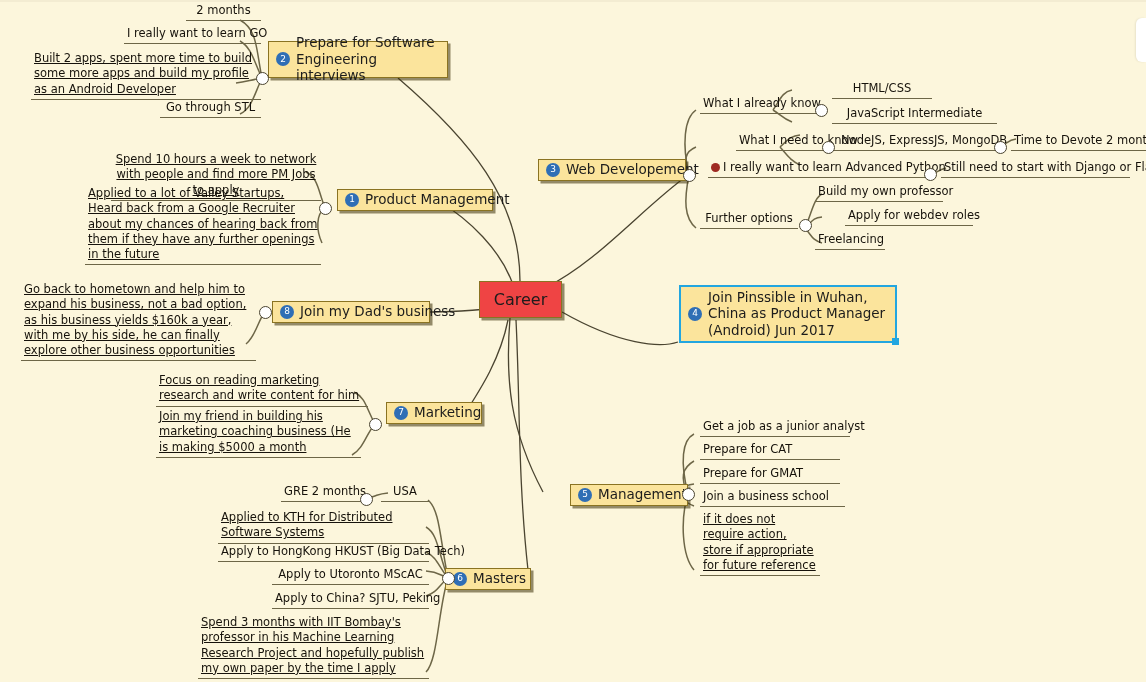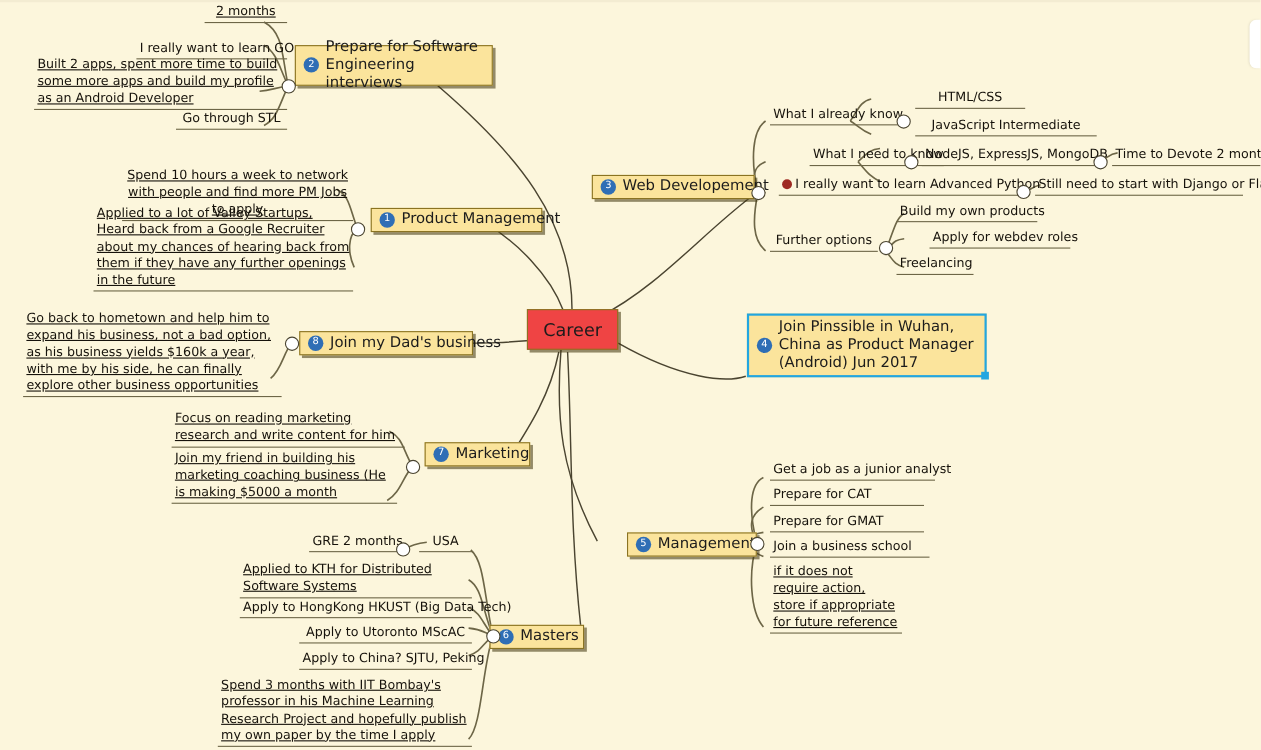--- a/index.html
+++ b/index.html
@@ -169,22 +169,22 @@
   <div class="node central" style="left:479px;top:281px;width:83px;height:37px;">
     <span class="txt">Career</span>
   </div>
 
   <div class="node wrap" style="left:268px;top:41px;width:180px;height:37px;">
     <span class="badge">2</span>
     <span class="txt">Prepare for Software Engineering interviews</span>
   </div>
   <div class="knob" style="left:256px;top:72px;"></div>
 
-  <div class="sub ctr" style="left:186px;top:3px;width:75px;text-decoration:underline;">2 months</div>
-  <div class="sub ctr" style="left:124px;top:36px;width:137px;">I really want to learn GO</div>
+  <div class="sub ctr" style="left:186px;top:3px;width:75px;">2 months</div>
+  <div class="sub ctr" style="left:124px;top:26px;width:137px;">I really want to learn GO</div>
   <div class="sub wrap" style="left:31px;top:51px;width:230px;">Built 2 apps, spent more time to build some more apps and build my profile as an Android Developer</div>
   <div class="sub ctr" style="left:160px;top:100px;width:101px;text-align:center;">Go through STL</div>
 
   <div class="node" style="left:337px;top:189px;width:156px;height:22px;">
     <span class="badge">1</span>
     <span class="txt">Product Management</span>
   </div>
   <div class="knob" style="left:319px;top:202px;"></div>
 
   <div class="sub wrap ctr" style="left:111px;top:152px;width:210px;">Spend 10 hours a week to network with people and find more PM Jobs to apply</div>
@@ -209,21 +209,21 @@
   <div class="sub ctr" style="left:1011px;top:133px;width:135px;">Time to Devote 2 months</div>
 
   <div class="sub" style="left:708px;top:160px;width:220px;">
     <span class="reddot"></span><span>I really want to learn Advanced Python</span>
   </div>
   <div class="knob" style="left:924px;top:168px;"></div>
   <div class="sub ctr" style="left:941px;top:160px;width:189px;">Still need to start with Django or Flask</div>
 
   <div class="sub ctr" style="left:700px;top:211px;width:98px;">Further options</div>
   <div class="knob" style="left:799px;top:219px;"></div>
-  <div class="sub ctr" style="left:815px;top:184px;width:128px;">Build my own products</div>
+  <div class="sub ctr" style="left:815px;top:184px;width:128px;">Build my own professor</div>
   <div class="sub ctr" style="left:815px;top:208px;width:128px;margin-left:30px;">Apply for webdev roles</div>
   <div class="sub ctr" style="left:815px;top:232px;width:70px;">Freelancing</div>
 
   <div class="node wrap selected" style="left:679px;top:285px;width:218px;height:58px;">
     <span class="badge">4</span>
     <span class="txt">Join Pinssible in Wuhan, China as Product Manager (Android) Jun 2017</span>
     <span class="handle"></span>
   </div>
 
   <div class="node" style="left:272px;top:301px;width:158px;height:22px;">

